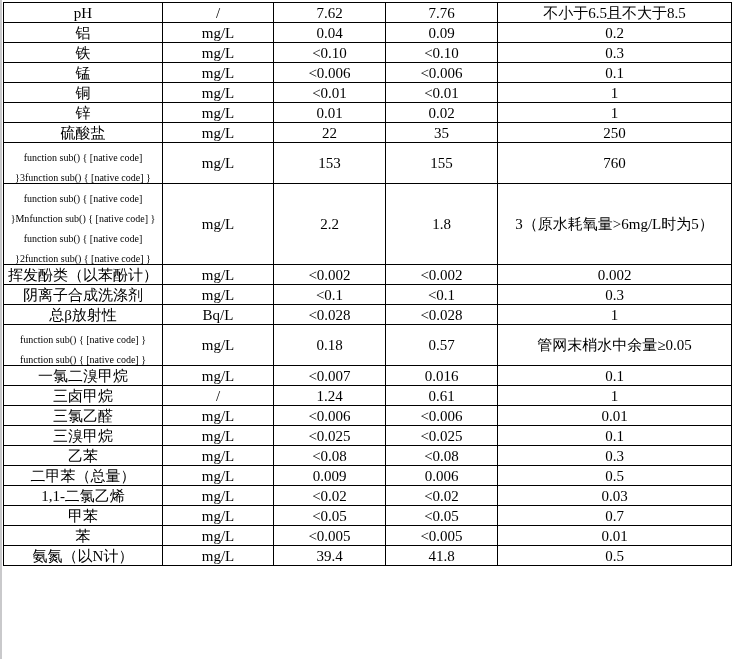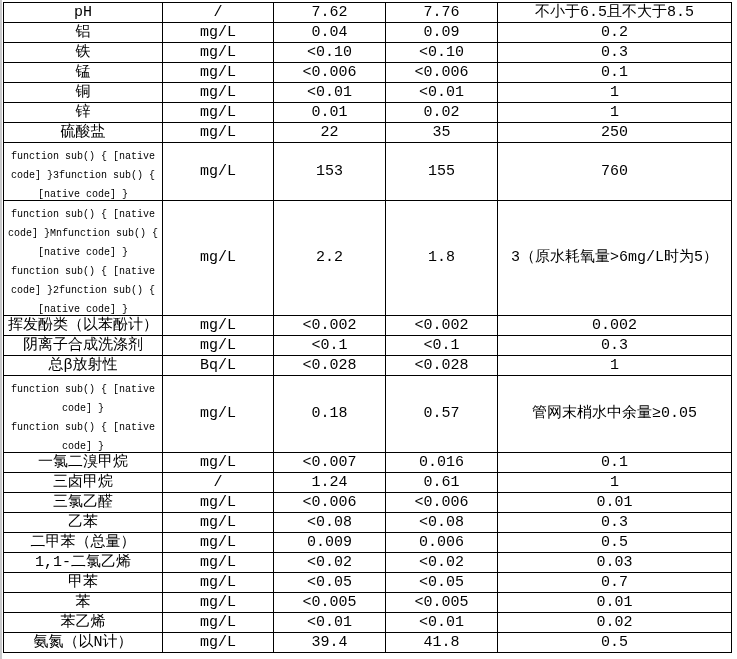--- a/index.html
+++ b/index.html
@@ -6,21 +6,21 @@
     margin: 0;
     padding: 0;
     background: #ffffff;
   }
   #screen {
     position: relative;
     width: 737px;
     height: 659px;
     background: #ffffff;
     overflow: hidden;
-    font-family: Liberation Mono, monospace;
+    font-family: Liberation Serif, serif;
     color: #000000;
   }
   #edge-strip {
     position: absolute;
     left: 0;
     top: 0;
     width: 2px;
     height: 659px;
     background: #c9c9cb;
   }
@@ -170,20 +170,27 @@
           <td>1</td>
         </tr>
         <tr>
           <td>三氯乙醛</td>
           <td>mg/L</td>
           <td>&lt;0.006</td>
           <td>&lt;0.006</td>
           <td>0.01</td>
         </tr>
         <tr>
+          <td>三溴甲烷</td>
+          <td>mg/L</td>
+          <td>&lt;0.025</td>
+          <td>&lt;0.025</td>
+          <td>0.1</td>
+        </tr>
+        <tr>
           <td>乙苯</td>
           <td>mg/L</td>
           <td>&lt;0.08</td>
           <td>&lt;0.08</td>
           <td>0.3</td>
         </tr>
         <tr>
           <td>二甲苯（总量）</td>
           <td>mg/L</td>
           <td>0.009</td>
@@ -203,27 +210,20 @@
           <td>&lt;0.05</td>
           <td>&lt;0.05</td>
           <td>0.7</td>
         </tr>
         <tr>
           <td>苯</td>
           <td>mg/L</td>
           <td>&lt;0.005</td>
           <td>&lt;0.005</td>
           <td>0.01</td>
-        </tr>
-        <tr>
-          <td>苯乙烯</td>
-          <td>mg/L</td>
-          <td>&lt;0.01</td>
-          <td>&lt;0.01</td>
-          <td>0.02</td>
         </tr>
         <tr>
           <td>氨氮（以N计）</td>
           <td>mg/L</td>
           <td>39.4</td>
           <td>41.8</td>
           <td>0.5</td>
         </tr>
       </tbody>
   </table>

